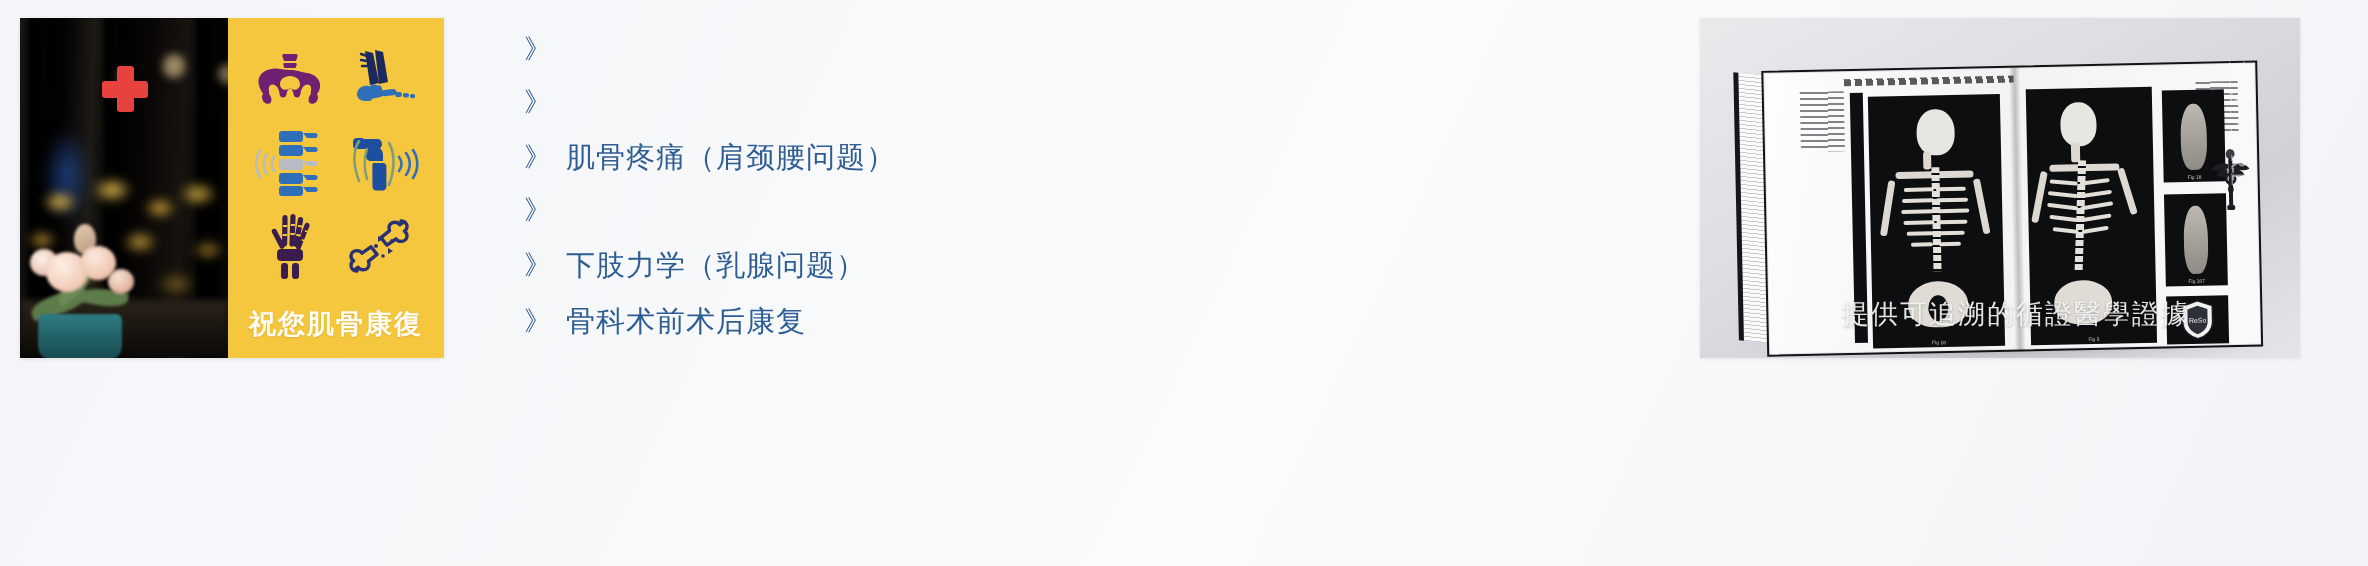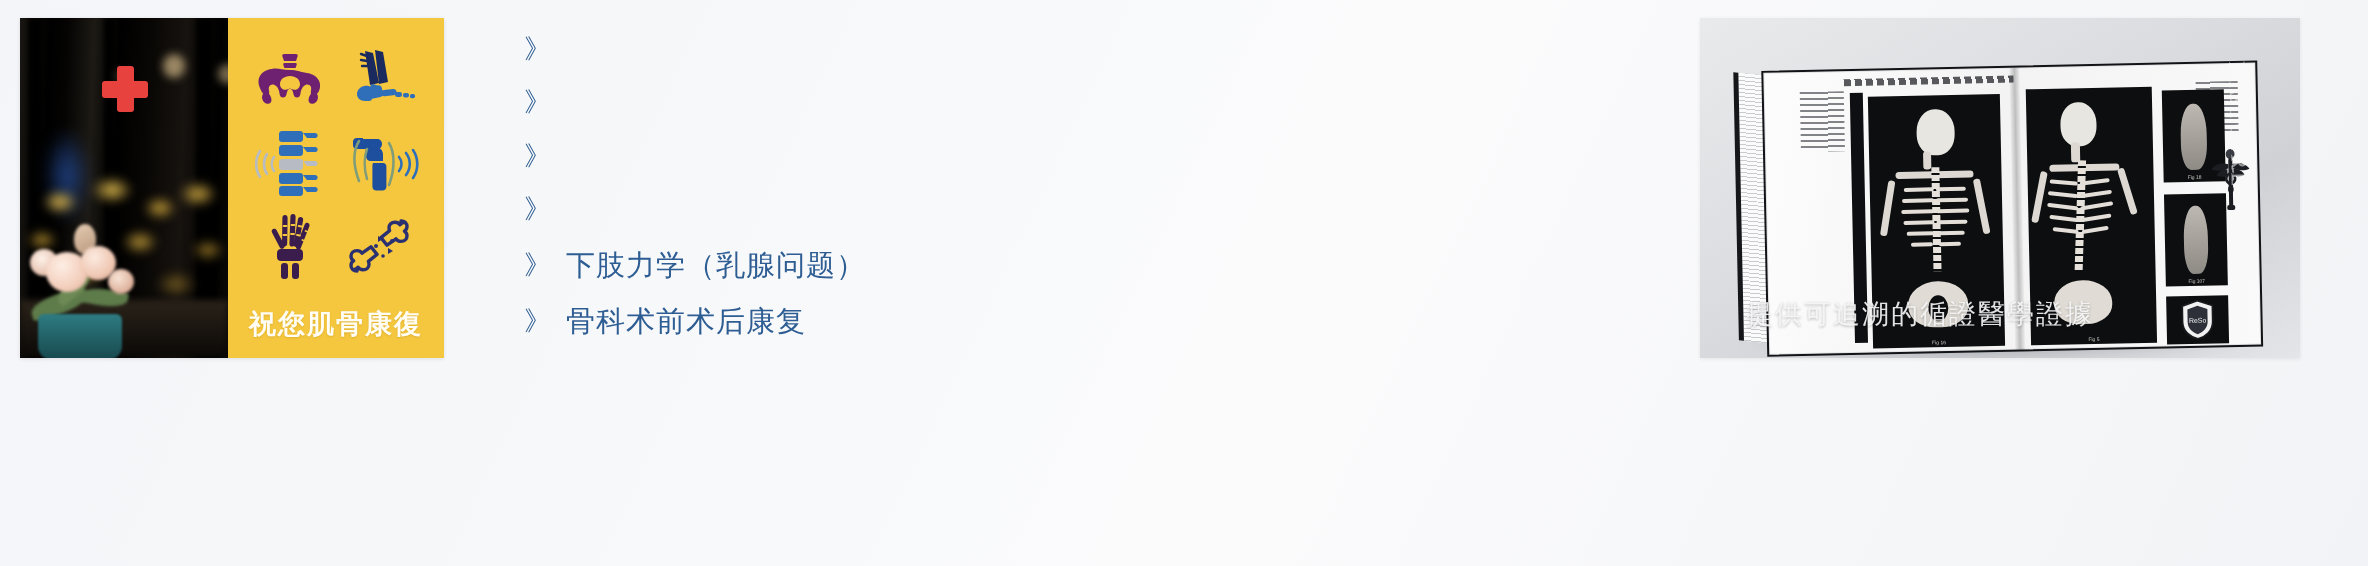--- a/index.html
+++ b/index.html
@@ -179,21 +179,21 @@
   .fig-fig{position:absolute;left:0;right:0;bottom:2px;text-align:center;color:#cfccc6;font-size:5px;}
   .bk-torso{position:absolute;border-radius:46% 46% 38% 38%;background:linear-gradient(180deg,#bdb9b2,#8e8a84);}
   .bk-caduceus{
     position:absolute;left:472px;top:104px;width:46px;height:66px;
   }
   .bk-badge{
     position:absolute;left:412px;top:236px;width:34px;height:40px;
   }
   .bk-caption{
     position:absolute;left:46px;right:14px;bottom:26px;
-    color:#f4f4f5;font-size:27px;letter-spacing:2px;
+    text-align:center;color:#f4f4f5;font-size:27px;letter-spacing:2px;
     font-family:Liberation Serif, serif;
     opacity:.93;text-shadow:0 1px 3px rgba(0,0,0,.30);
   }
   .bk-sidewords{
     position:absolute;right:4px;top:18px;width:26px;height:300px;
     color:#fafafa;font-size:23px;letter-spacing:3px;opacity:.55;
     writing-mode:vertical-rl;font-family:"Liberation Serif",serif;
   }
 </style>
 </head>
@@ -353,20 +353,21 @@
   <div class="svc-item">
     <span class="svc-chevron">》</span>
   </div>
 
   <div class="svc-item">
     <span class="svc-chevron">》</span>
   </div>
 
   <div class="svc-item">
     <span class="svc-chevron">》</span>
+    <span class="svc-label">肌骨疼痛（肩颈腰问题）</span>
   </div>
 
   <div class="svc-item">
     <span class="svc-chevron">》</span>
   </div>
 
   <div class="svc-item">
     <span class="svc-chevron">》</span>
     <span class="svc-label">下肢力学（乳腺问题）</span>
   </div>

